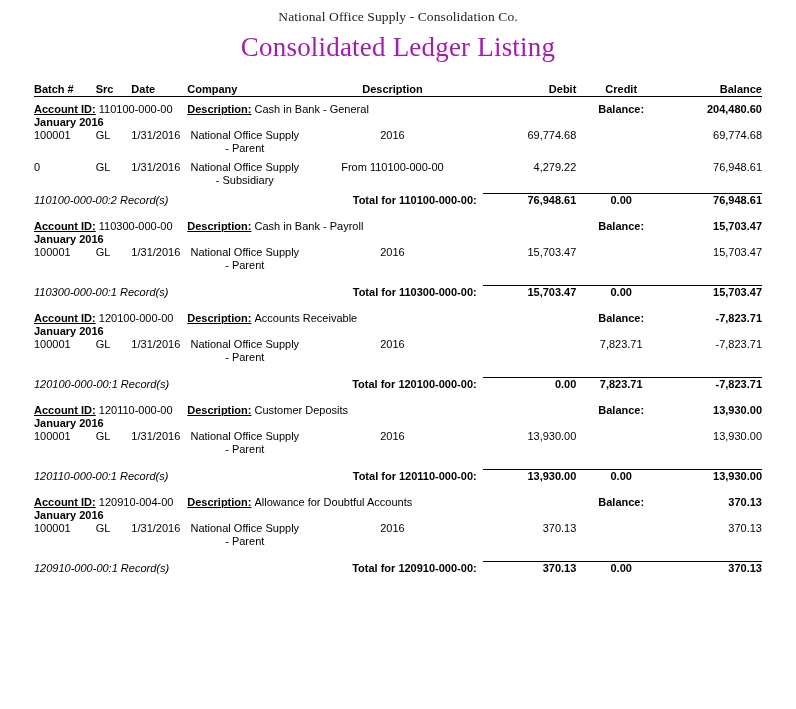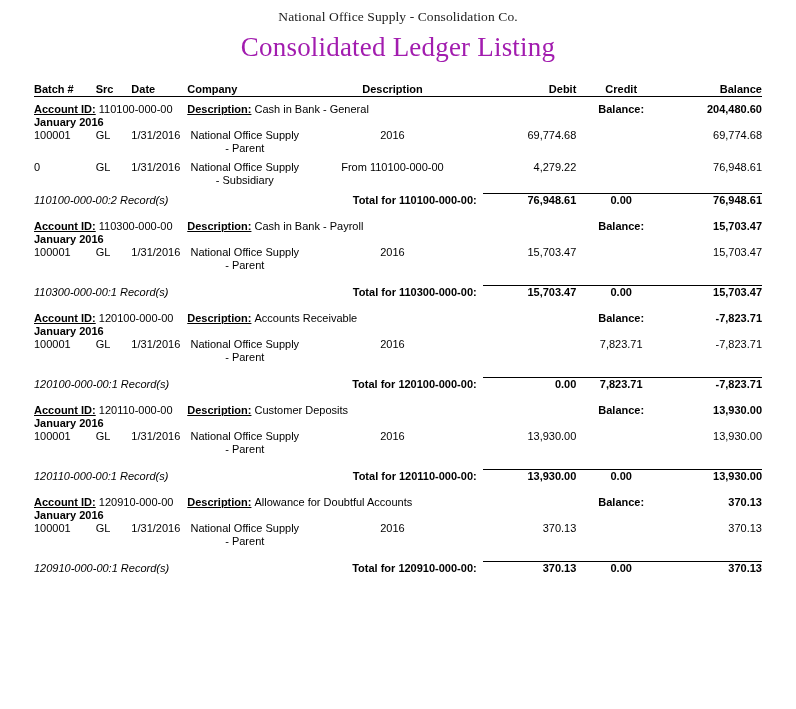--- a/index.html
+++ b/index.html
@@ -272,21 +272,21 @@
           <td colspan="3" class="rec-count nowrap">120110-000-00:1 Record(s)</td>
           <td colspan="2" class="tot-label nowrap">Total for 120110-000-00:</td>
           <td class="c-debit amt-line">13,930.00</td>
           <td class="c-credit amt-line">0.00</td>
           <td class="c-bal amt-line">13,930.00</td>
         </tr>
         <tr class="spacer-row">
           <td colspan="8"></td>
         </tr>
         <tr class="acct-row">
-          <td colspan="3" class="nowrap"><span class="lbl">Account ID:</span> <span class="val">120910-000-00</span></td>
+          <td colspan="3" class="nowrap"><span class="lbl">Account ID:</span> <span class="val">120910-004-00</span></td>
           <td colspan="2" class="acct-desc-cell"><span class="lbl">Description:</span> <span class="val">Allowance for Doubtful Accounts</span></td>
           <td class="c-debit"></td>
           <td class="c-credit">Balance:</td>
           <td class="c-bal">370.13</td>
         </tr>
         <tr class="period-row">
           <td colspan="8">January 2016</td>
         </tr>
         <tr class="data-row">
           <td class="c-batch">100001</td>

